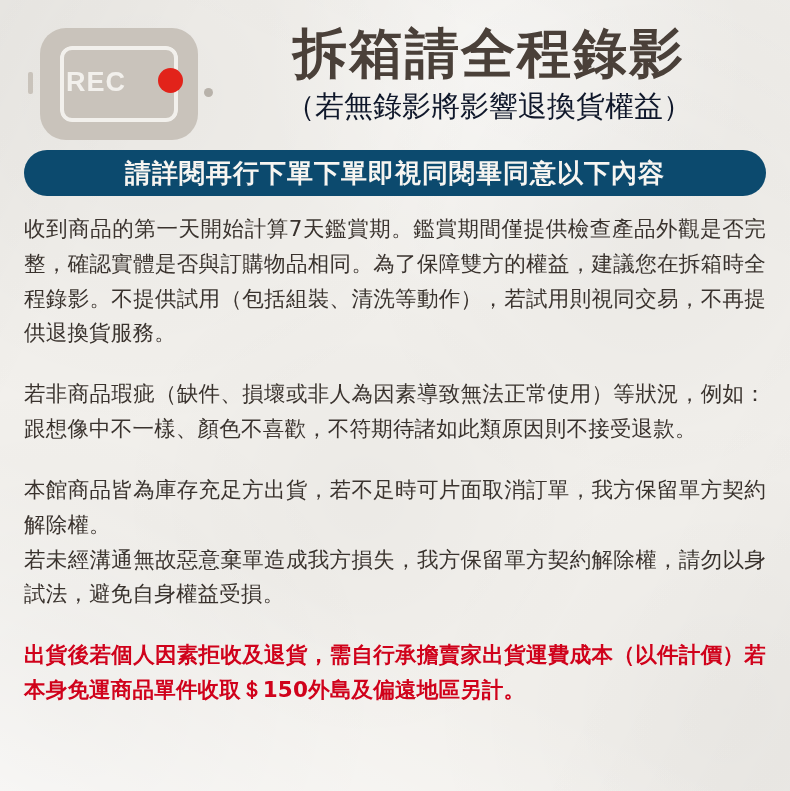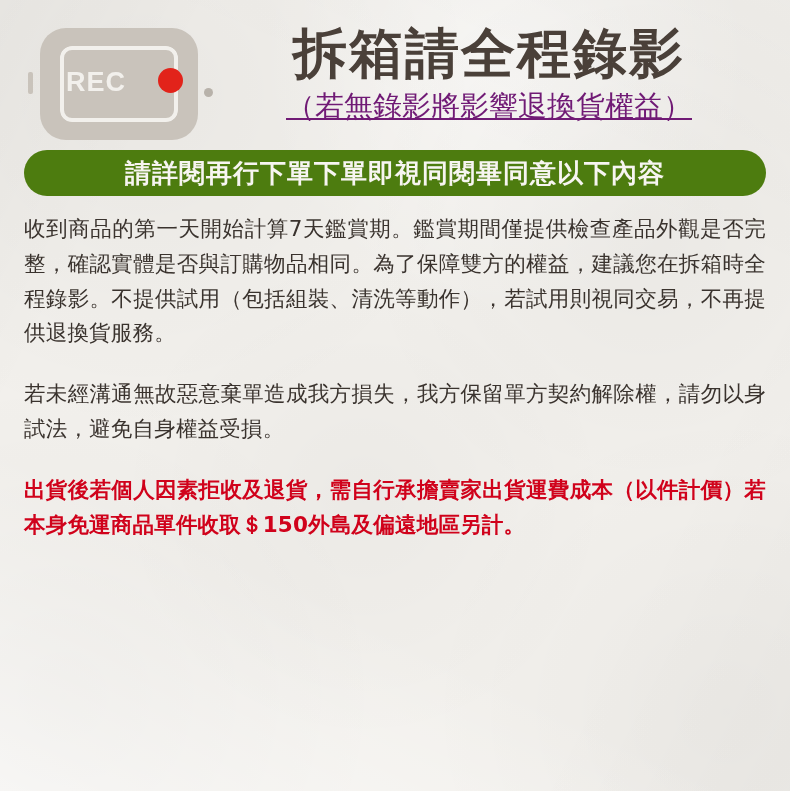--- a/index.html
+++ b/index.html
@@ -134,29 +134,28 @@
     font-size: 54px;
     line-height: 1.05;
     letter-spacing: 2px;
     color: #4a4039;
     margin-top: 2px;
   }
   .title-sub {
     font-family: "DejaVu Sans", sans-serif;
     font-size: 29px;
     line-height: 1.2;
-    color: #701a75;
+    color: #0f172a;
     margin-top: 6px;
     letter-spacing: 0px;
-    text-decoration: underline;
   }
 
   
   .banner {
-    background: #4d7c0f;
+    background: #0c4a6e;
     color: #f7f5f1;
     border-radius: 26px;
     height: 46px;
     margin: 10px 6px 0 6px;
     display: flex;
     align-items: center;
     justify-content: center;
     font-family: "DejaVu Sans", sans-serif;
     font-weight: bold;
     font-size: 26px;
@@ -213,17 +212,19 @@
       <div class="title-main">拆箱請全程錄影</div>
       <div class="title-sub">（若無錄影將影響退換貨權益）</div>
     </div>
 
   </div>
 
   <div class="banner">請詳閱再行下單下單即視同閱畢同意以下內容</div>
 
   <div class="body-copy">
     <p class="para">收到商品的第一天開始計算7天鑑賞期。鑑賞期間僅提供檢查產品外觀是否完整，確認實體是否與訂購物品相同。為了保障雙方的權益，建議您在拆箱時全程錄影。不提供試用（包括組裝、清洗等動作），若試用則視同交易，不再提供退換貨服務。</p>
+    <p class="para">若非商品瑕疵（缺件、損壞或非人為因素導致無法正常使用）等狀況，例如：跟想像中不一樣、顏色不喜歡，不符期待諸如此類原因則不接受退款。</p>
+    <p class="para para-tight">本館商品皆為庫存充足方出貨，若不足時可片面取消訂單，我方保留單方契約解除權。</p>
     <p class="para para-follow">若未經溝通無故惡意棄單造成我方損失，我方保留單方契約解除權，請勿以身試法，避免自身權益受損。</p>
     <p class="highlight">出貨後若個人因素拒收及退貨，需自行承擔賣家出貨運費成本（以件計價）若本身免運商品單件收取＄150外島及偏遠地區另計。</p>
   </div>
 
 </div>
 
 </body></html>

